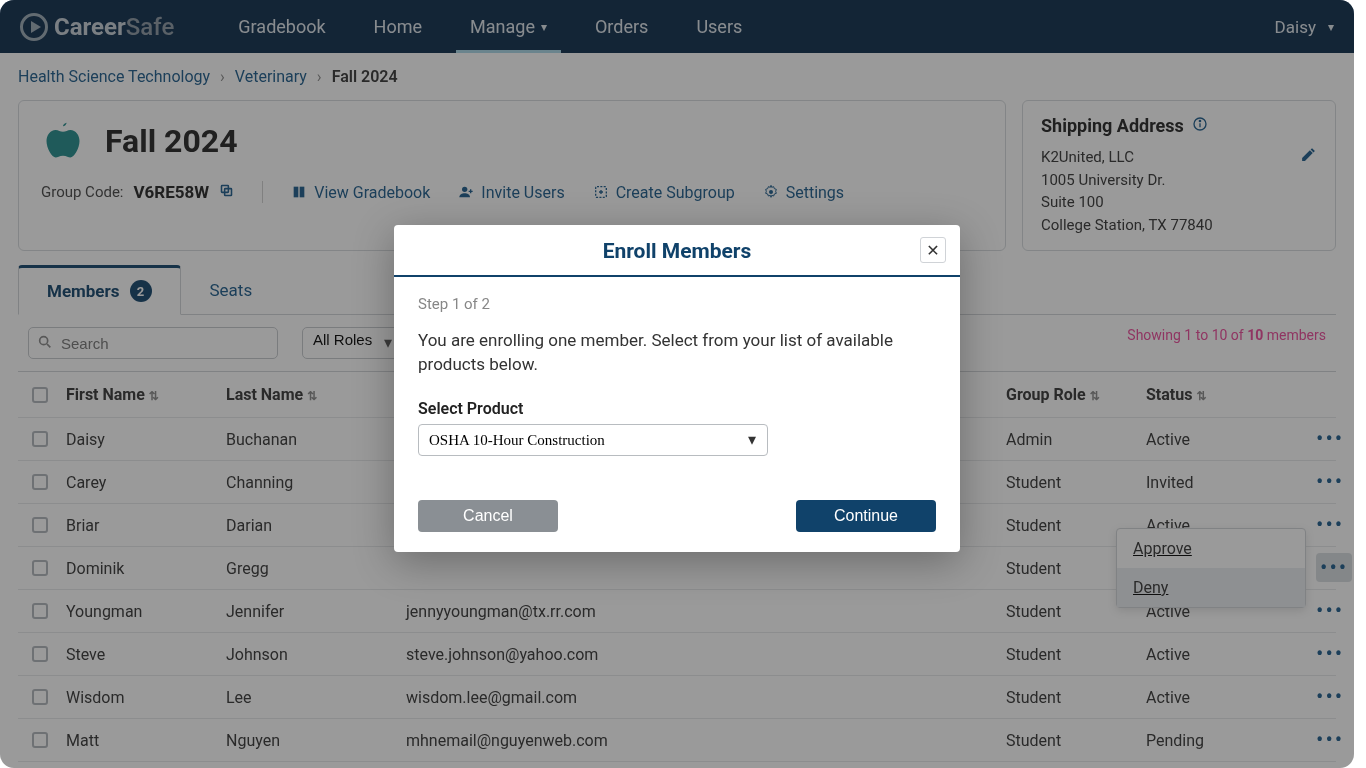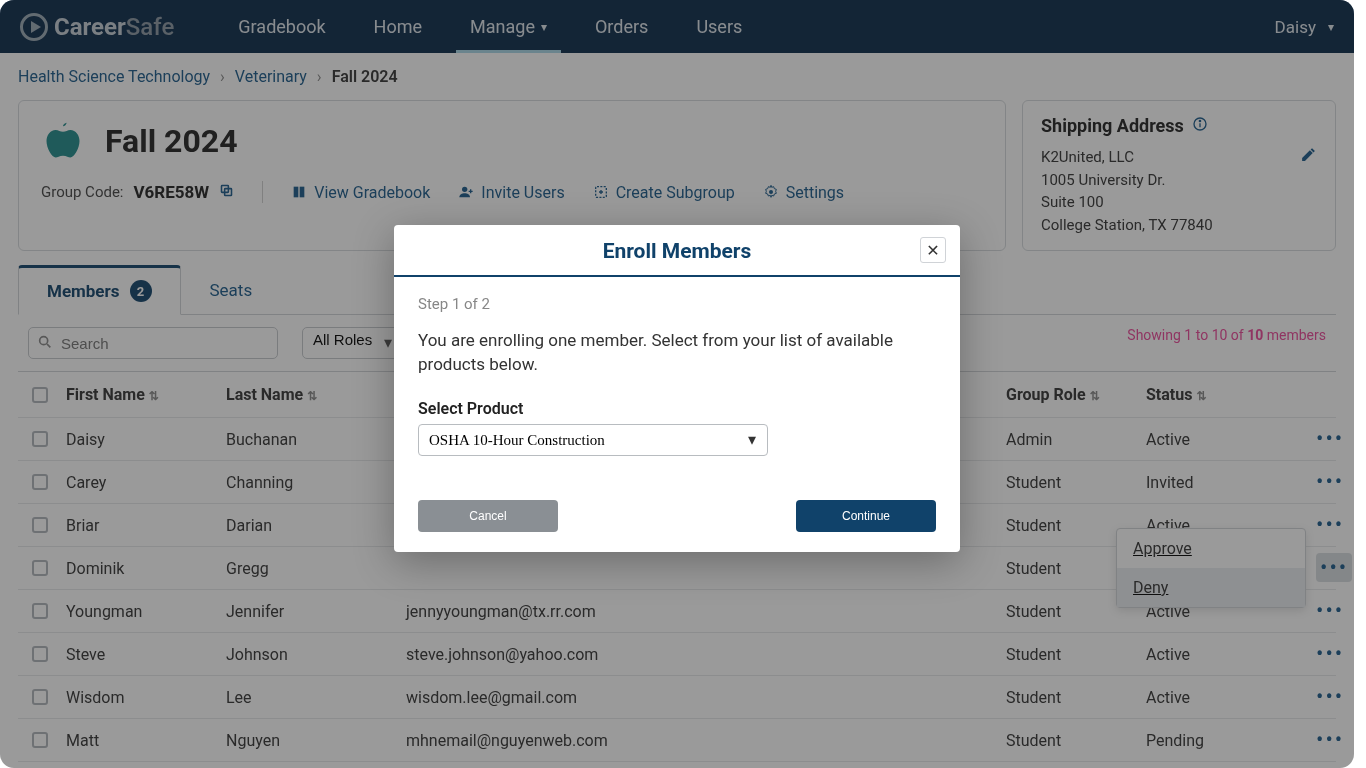--- a/index.html
+++ b/index.html
@@ -85,21 +85,21 @@
 .modaltitle { text-align: center; font-size: 21px; font-weight: 700; color: #10426a; }
 .modalclose { position: absolute; right: 14px; top: 12px; width: 26px; height: 26px; border: 1px solid #d0d3d7; border-radius: 3px; display: flex; align-items: center; justify-content: center; font-size: 16px; color: #333; cursor: pointer; background: #fff; }
 .modalbody { padding: 18px 24px 20px; }
 .step { color: #878787; font-size: 15px; margin-bottom: 16px; }
 .modalmsg { font-size: 17px; color: #333; line-height: 1.4; margin-bottom: 22px; }
 .selectlabel { font-size: 16px; font-weight: 600; color: #222; margin-bottom: 6px; }
 .productsel { position: relative; width: 350px; }
 .productsel select { width: 100%; height: 32px; border: 1px solid #b8bcc0; border-radius: 4px; padding: 0 10px; font-size: 15px; appearance: none; background: #fff; font-family: Liberation Serif, serif; }
 .productsel::after { content: "▾"; position: absolute; right: 12px; top: 6px; color: #333; pointer-events: none; }
 .modalbtns { display: flex; gap: 12px; margin-top: 44px; }
-.btn { width: 140px; height: 32px; border: none; border-radius: 4px; font-size: 12px; cursor: pointer; }
+.btn { width: 140px; height: 32px; border: none; border-radius: 4px; font-size: 16px; cursor: pointer; }
 .btn-cancel { background: #8a8f94; color: #fff; }
 .btn-continue { background: #10426a; color: #fff; margin-left: auto; }
 
 .rounded-outer { border-radius: 14px; overflow: hidden; }
 </style>
 </head>
 <body>
 
 <div class="container rounded-outer">
 

